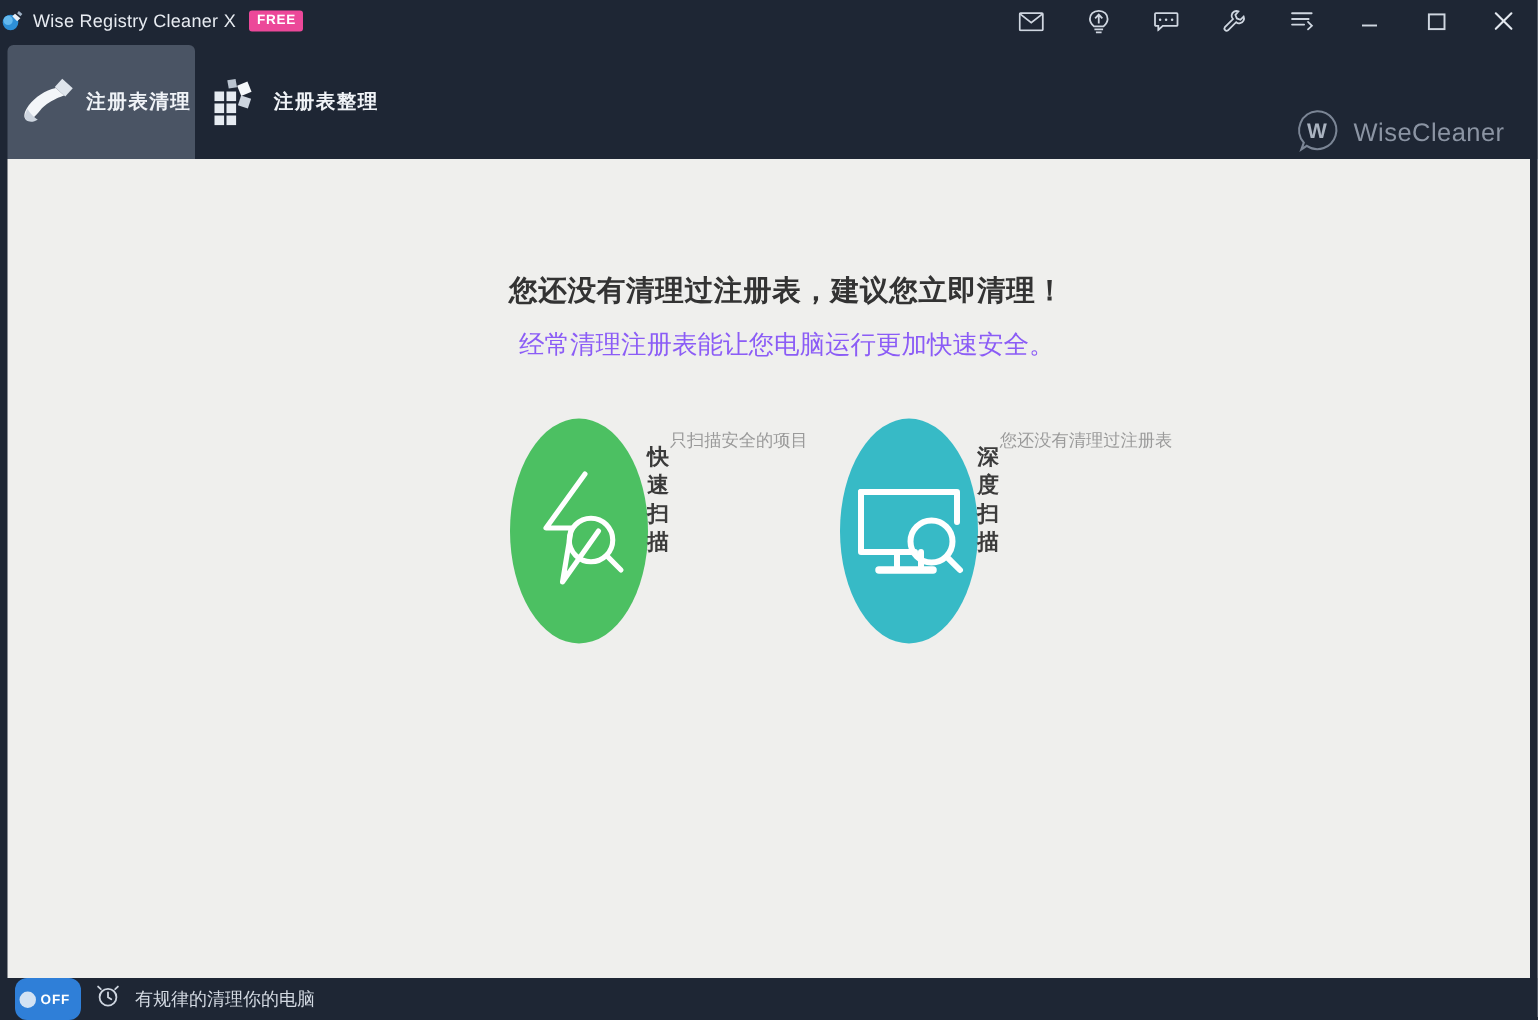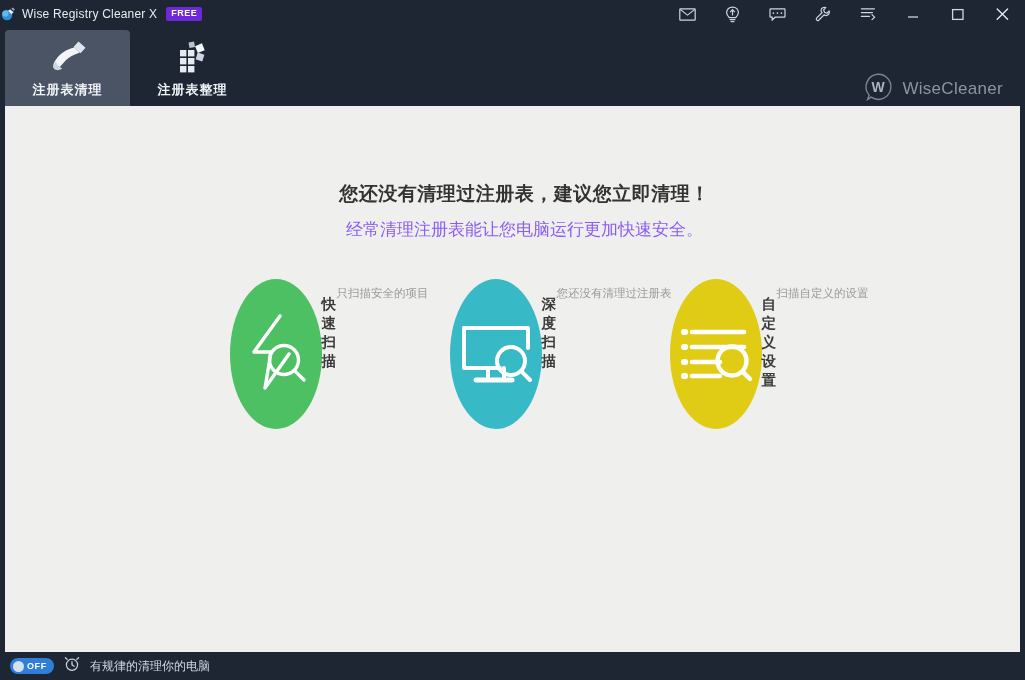--- a/index.html
+++ b/index.html
@@ -25,21 +25,21 @@
     display:flex; align-items:center;
     position:relative;
   }
   .title-left { display:flex; align-items:center; gap:6px; }
   .app-logo { width:16px; height:16px; position:relative; display:block; }
   .title-text {
     color:#e8ecf2; font-size:12px; letter-spacing:.2px;
     font-family:"Liberation Sans",sans-serif;
   }
   .free-badge {
-    background:#6d28d9; color:#ffffff; font-size:9px; font-weight:bold;
+    background:#ec4899; color:#ffffff; font-size:9px; font-weight:bold;
     padding:1px 5px 2px; border-radius:2px; letter-spacing:.5px;
     line-height:11px; margin-left:3px;
     font-family:"Liberation Sans",sans-serif;
   }
   .title-right {
     margin-left:auto; display:flex; align-items:center; height:28px;
   }
   .tb-btn {
     width:45px; height:28px; display:flex; align-items:center; justify-content:center;
     cursor:default;
@@ -49,21 +49,21 @@
   
   .navbar {
     height:78px; flex:0 0 78px;
     background:#1e2634;
     display:flex; align-items:flex-end;
     position:relative;
     padding-left:5px;
   }
   .tab {
     width:125px; height:76px;
-    display:flex; flex-direction:column; align-items:center; justify-content:center;
+    display:flex; align-items:center; justify-content:center;
     gap:4px;
     border-radius:4px 4px 0 0;
     position:relative;
   }
   .tab.active { background:#4a5464; }
   .tab .tab-icon { height:40px; display:flex; align-items:center; justify-content:center; }
   .tab .tab-label {
     color:#f0f3f7; font-size:13px; font-weight:bold;
     font-family:"DejaVu Sans","Liberation Sans",sans-serif;
     letter-spacing:1px;
@@ -120,21 +120,21 @@
   }
 
   
   .statusbar {
     height:28px; flex:0 0 28px;
     background:#1e2634;
     display:flex; align-items:center; gap:10px;
     padding-left:10px;
   }
   .toggle {
-    width:44px; height:16px; border-radius:8px;
+    width:44px; height:28px; border-radius:8px;
     background:#2f7fd8;
     display:flex; align-items:center; gap:3px;
     padding:0 3px; position:relative;
   }
   .toggle .knob {
     width:11px; height:11px; border-radius:50%;
     background:#d3e2f3; flex:0 0 11px;
   }
   .toggle .tog-label {
     color:#ffffff; font-size:9px; font-weight:bold; letter-spacing:.6px;
@@ -329,40 +329,20 @@
               <path d="M26 74 L62 74" stroke-width="5"></path>
               <circle cx="61" cy="55" r="14"></circle>
               <path d="M71.2 65.2 L80 74"></path>
             </svg>
           </span>
         </div>
         <div class="opt-title">深度扫描</div>
         <div class="opt-desc">您还没有清理过注册表</div>
       </div>
 
-      <div class="option">
-        <div class="circle" style="background:#e0cc14">
-          <span>
-            <svg width="92" height="92" viewBox="0 0 92 92" fill="none" stroke="#ffffff" stroke-width="4.6" stroke-linecap="round">
-              <path d="M14 26 L15.2 26" stroke-width="6"></path>
-              <path d="M22 26 L74 26"></path>
-              <path d="M14 41 L15.2 41" stroke-width="6"></path>
-              <path d="M22 41 L74 41"></path>
-              <path d="M14 56 L15.2 56" stroke-width="6"></path>
-              <path d="M22 56 L50 56"></path>
-              <path d="M14 70 L15.2 70" stroke-width="6"></path>
-              <path d="M22 70 L50 70"></path>
-              <circle cx="62" cy="55" r="14.5" stroke-width="4.4"></circle>
-              <path d="M72.6 65.6 L80 73" stroke-width="4.4"></path>
-            </svg>
-          </span>
-        </div>
-        <div class="opt-title">自定义设置</div>
-        <div class="opt-desc">扫描自定义的设置</div>
-      </div>
 
     </div>
   </div>
 
   <div class="statusbar">
     <div class="toggle">
       <span class="knob"></span>
       <span class="tog-label">OFF</span>
     </div>
     <span>

